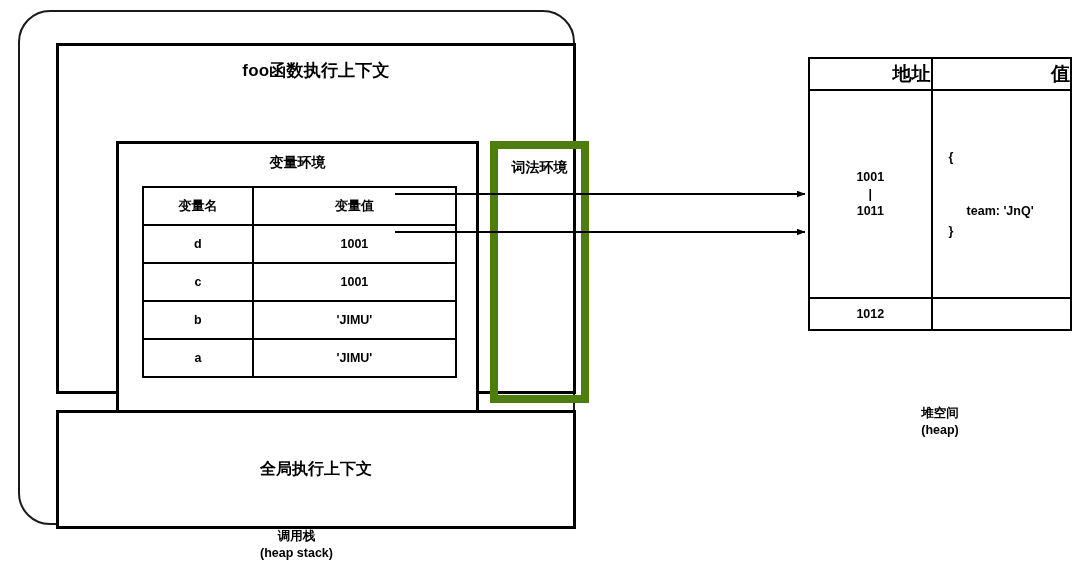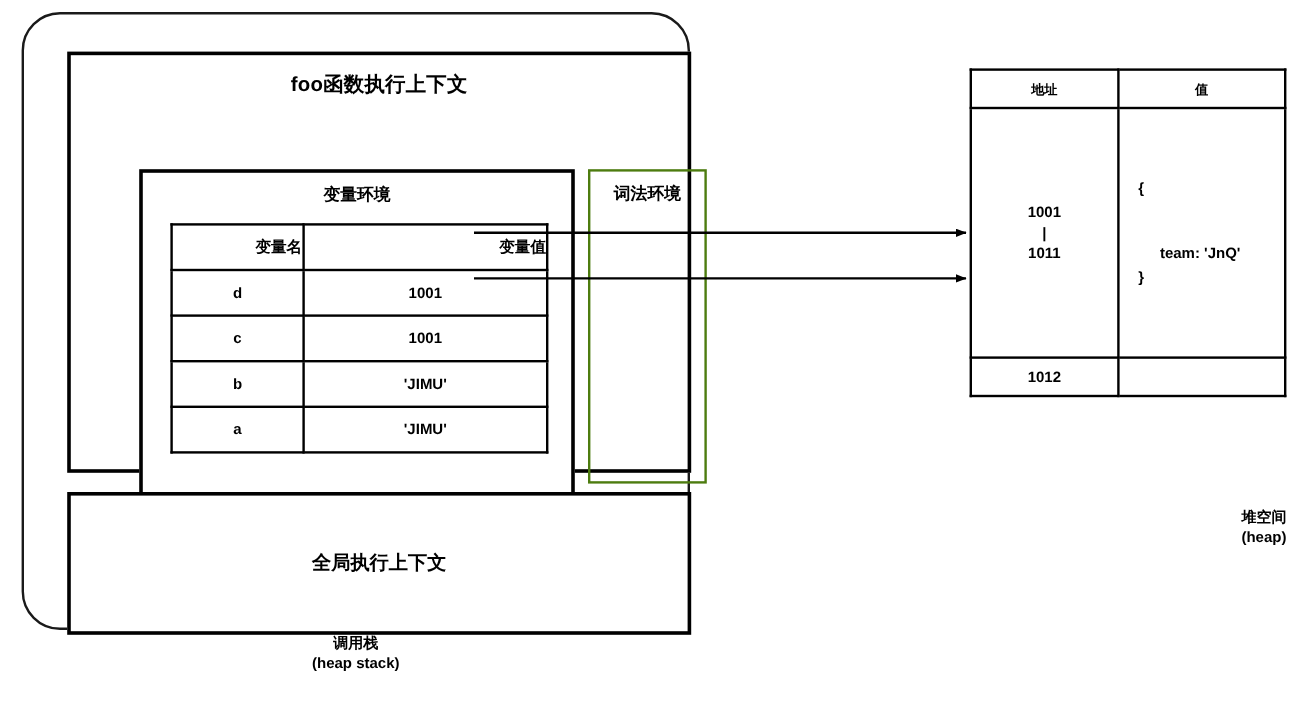--- a/index.html
+++ b/index.html
@@ -92,33 +92,32 @@
     border: 2px solid #000000;
     height: 36px;
     text-align: center;
     vertical-align: middle;
     font-size: 12.5px;
     font-weight: bold;
     padding: 0;
   }
   #var-table th {
     font-size: 13px;
-    text-align: right;
   }
   #var-table .col-name { width: 110px; }
   #var-table .col-val  { width: 205px; }
 
   
   #lexical-env {
     position: absolute;
     left: 431px;
     top: 95px;
     width: 99px;
     height: 262px;
-    border: 2px solid #4d7c0f;
+    border: 8px solid #4d7c0f;
     box-sizing: border-box;
     background: transparent;
   }
   #lexical-env-title {
     position: absolute;
     left: 0;
     top: 10px;
     width: 100%;
     text-align: center;
     font-size: 14px;
@@ -166,21 +165,21 @@
     background: #ffffff;
   }
   #heap-table td, #heap-table th {
     border: 2px solid #000000;
     text-align: center;
     vertical-align: middle;
     font-size: 12.5px;
     font-weight: bold;
     padding: 0;
   }
-  #heap-table th { font-size: 11px; height: 30px; }
+  #heap-table th { font-size: 19px; height: 30px; text-align: right; }
   #heap-table .col-addr { width: 124px; }
   #heap-table .col-val  { width: 140px; }
   .row-small td { height: 30px; }
   .row-big td { height: 206px; }
 
   .addr-range {
     line-height: 17px;
     white-space: pre-line;
   }
   .heap-obj {
@@ -191,25 +190,24 @@
     font-weight: bold;
   }
   .heap-obj .obj-mid { padding-left: 18px; margin-top: 34px; }
 
   
   #heap-caption {
     position: absolute;
     left: 808px;
     top: 405px;
     width: 264px;
-    text-align: right;
+    text-align: center;
     font-size: 12.5px;
     font-weight: bold;
     line-height: 17px;
-    margin-top: 18px;
   }
 
   
   #arrow-layer {
     position: absolute;
     left: 0; top: 0;
     width: 1080px;
     height: 586px;
     pointer-events: none;
   }

